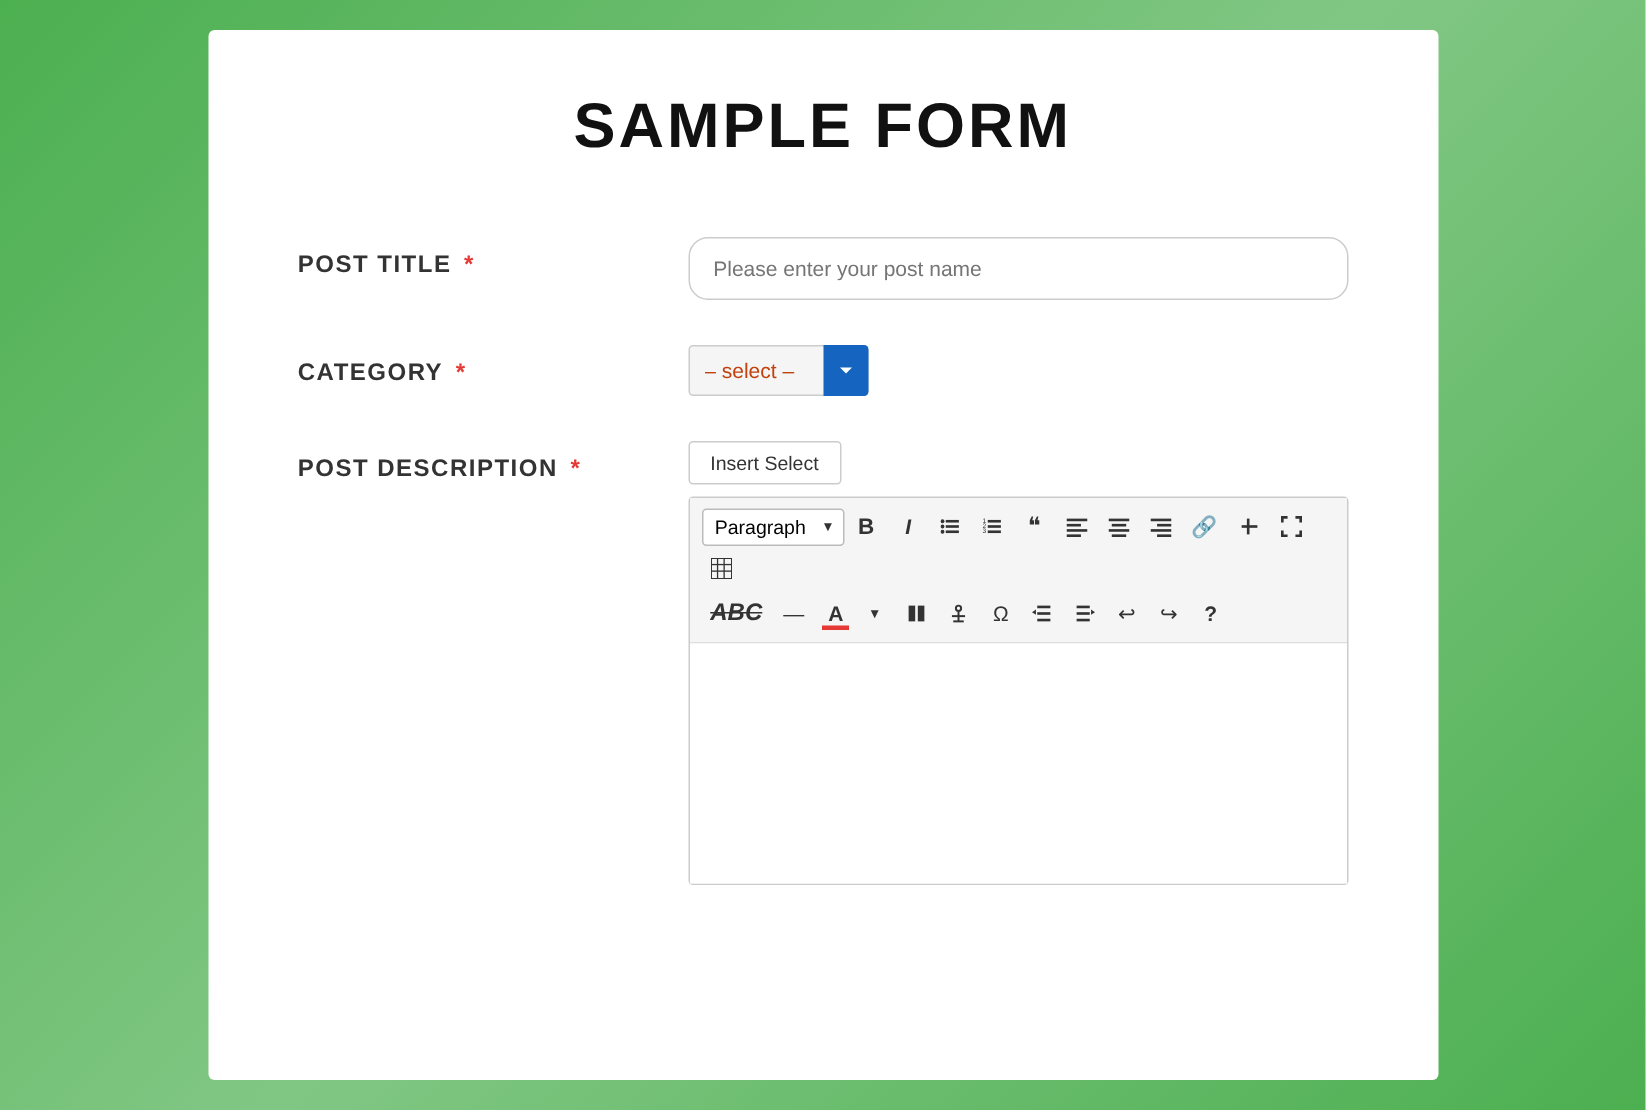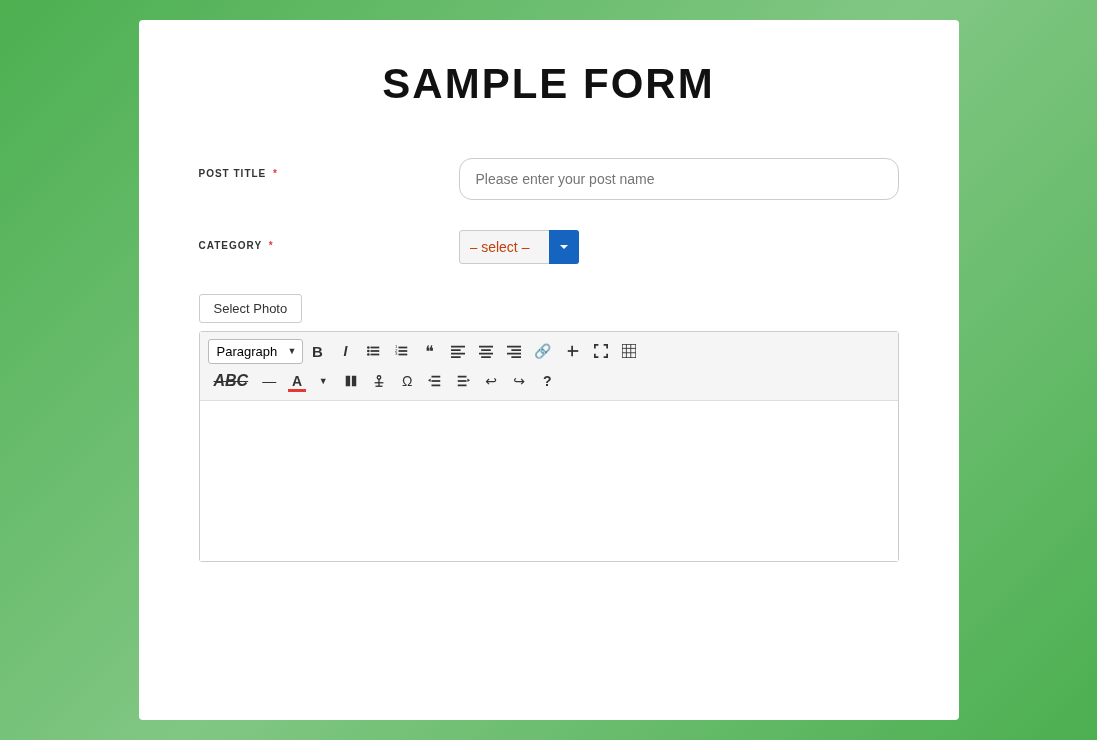--- a/index.html
+++ b/index.html
@@ -38,21 +38,21 @@
 
     .form-row {
       display: flex;
       align-items: flex-start;
       margin-bottom: 30px;
     }
 
     .form-label {
       width: 260px;
       min-width: 260px;
-      font-size: 10px;
+      font-size: 16px;
       font-weight: 700;
       letter-spacing: 1px;
       color: #333;
       text-transform: uppercase;
       padding-top: 10px;
     }
 
     .form-label .required {
       color: #e53935;
       margin-left: 3px;
@@ -251,22 +251,25 @@
         <button class="select-arrow-btn">
           <svg width="10" height="10" viewBox="0 0 10 10" fill="white">
             <path d="M1 3 L5 7 L9 3"></path>
           </svg>
         </button>
       </div>
     </div>
   </div>
 
   <div class="form-row">
+    <div class="form-label">
+      <span>POST DESCRIPTION</span><span class="required"> *</span>
+    </div>
     <div class="form-field">
-      <button class="insert-photo-btn">Select Photo</button>
+      <button class="insert-photo-btn">Insert Select</button>
       <div class="editor-wrapper">
         <div class="editor-toolbar">
 
           <div class="toolbar-row">
             <div class="paragraph-select-wrapper">
               <select class="paragraph-select">
                 <option>Paragraph</option>
               </select>
             </div>
             <button class="toolbar-btn bold">B</button>

